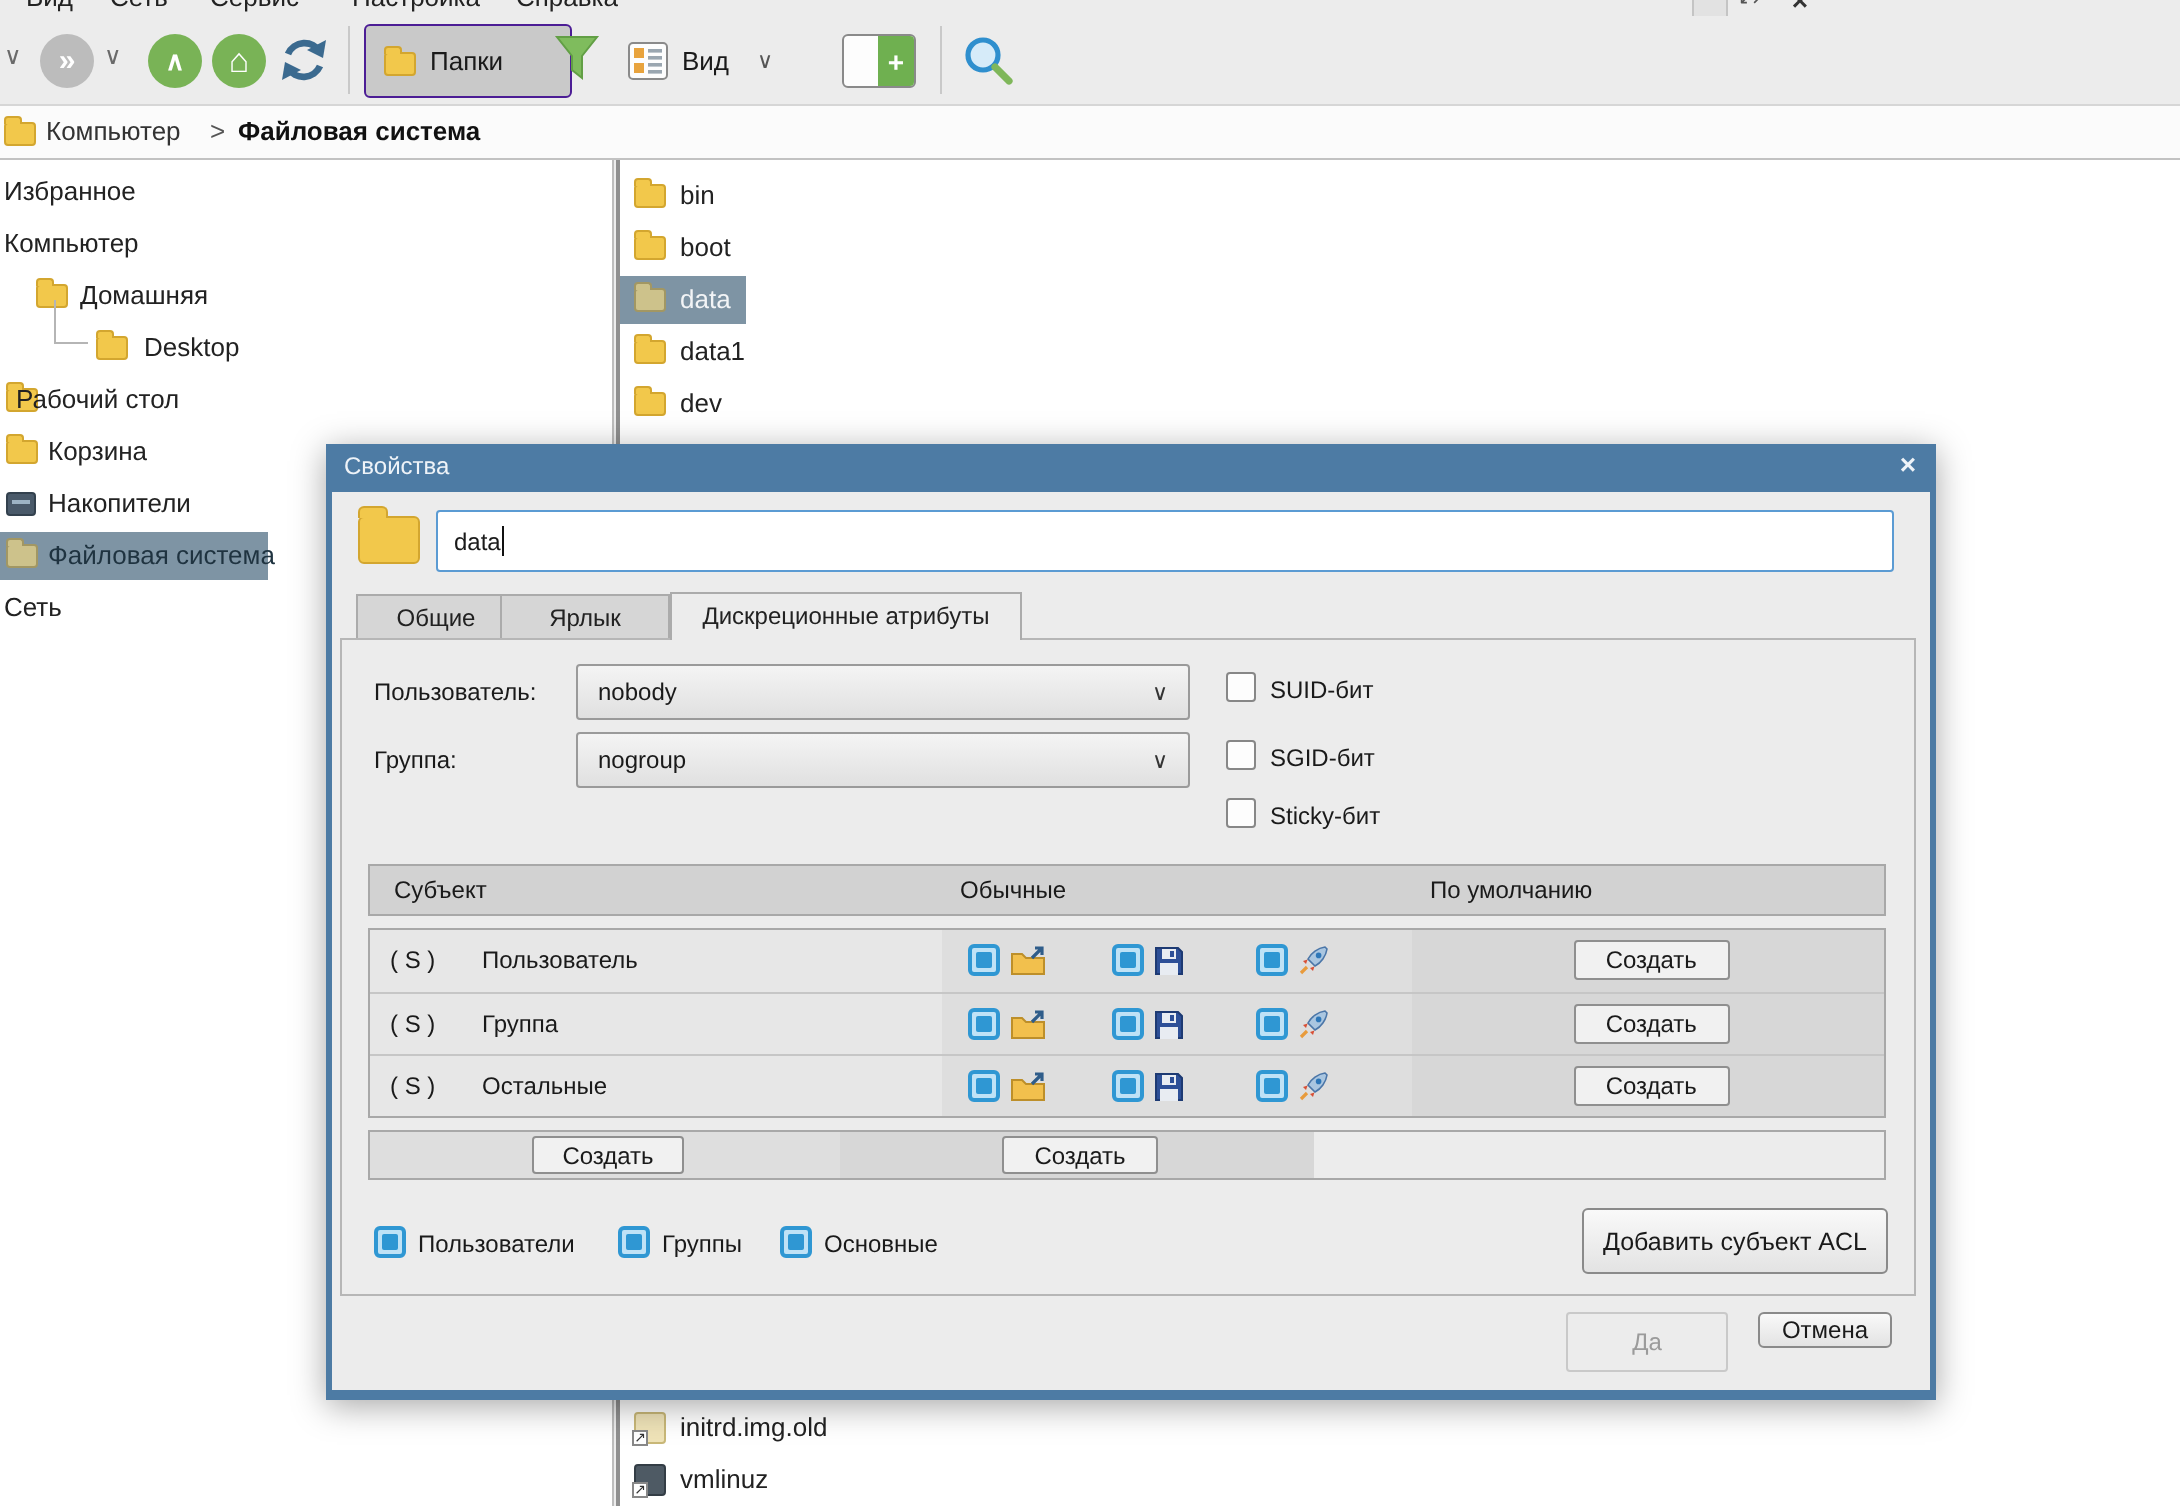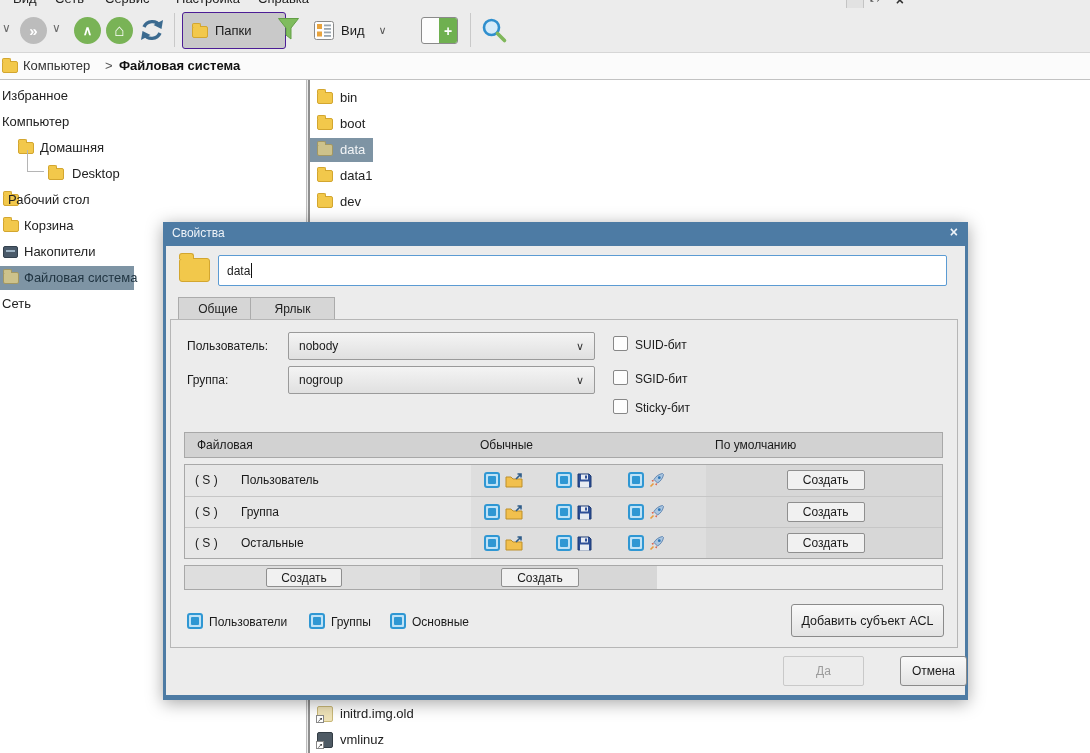--- a/index.html
+++ b/index.html
@@ -245,20 +245,23 @@
         <span>data</span>
           <span class="caret"></span>
       </div>
 
       <div class="tab" style="left:12px; top:51px; width:80px">
         <span>Общие</span>
       </div>
       <div class="tab" style="left:84px; top:51px; width:85px">
         <span>Ярлык</span>
       </div>
+      <div class="tab active" style="left:169px; top:50px; width:176px">
+        <span>Дискреционные атрибуты</span>
+      </div>
 
       <div class="tpanel" style="left:4px; top:73px; width:788px; height:329px">
 
         <span class="abs" style="left:16px; top:19px">Пользователь:</span>
         <div class="dd" style="left:117px; top:12px; width:307px">
           <span>nobody</span>
           <span class="ddchev">∨</span>
         </div>
         <span class="cbp" style="left:442px; top:16px"></span>
         <span class="abs" style="left:464px; top:18px">SUID-бит</span>
@@ -268,21 +271,21 @@
           <span>nogroup</span>
           <span class="ddchev">∨</span>
         </div>
         <span class="cbp" style="left:442px; top:50px"></span>
         <span class="abs" style="left:464px; top:52px">SGID-бит</span>
 
         <span class="cbp" style="left:442px; top:79px"></span>
         <span class="abs" style="left:464px; top:81px">Sticky-бит</span>
 
         <div class="thead" style="left:13px; top:112px; width:759px; height:26px">
-          <span class="abs" style="left:12px; top:5px">Файловая</span>
+          <span class="abs" style="left:12px; top:5px">Субъект</span>
           <span class="abs" style="left:295px; top:5px">Обычные</span>
           <span class="abs" style="left:530px; top:5px">По умолчанию</span>
         </div>
 
         <div class="tgrid" style="left:13px; top:144px; width:759px">
 
           <div class="trow">
             <div class="tc1">
               <span class="abs" style="left:10px; top:8px">( S )</span>
               <span class="abs" style="left:56px; top:8px">Пользователь</span>
@@ -410,17 +413,17 @@
         <span class="abs" style="left:38px; top:295px">Пользователи</span>
         <span class="cbb" style="left:138px; top:293px"></span>
         <span class="abs" style="left:160px; top:295px">Группы</span>
         <span class="cbb" style="left:219px; top:293px"></span>
         <span class="abs" style="left:241px; top:295px">Основные</span>
 
         <button class="btn big" style="left:620px; top:284px; width:153px; height:33px; font-size:12.5px">Добавить субъект ACL</button>
       </div>
 
       <button class="btn disabled" style="left:617px; top:410px; width:81px; height:30px">Да</button>
-      <button class="btn big" style="left:734px; top:410px; width:67px; height:30px">Отмена</button>
+      <button class="btn big" style="left:713px; top:410px; width:67px; height:18px">Отмена</button>
     </div>
   </div>
 
 </div>
 
 </body></html>

